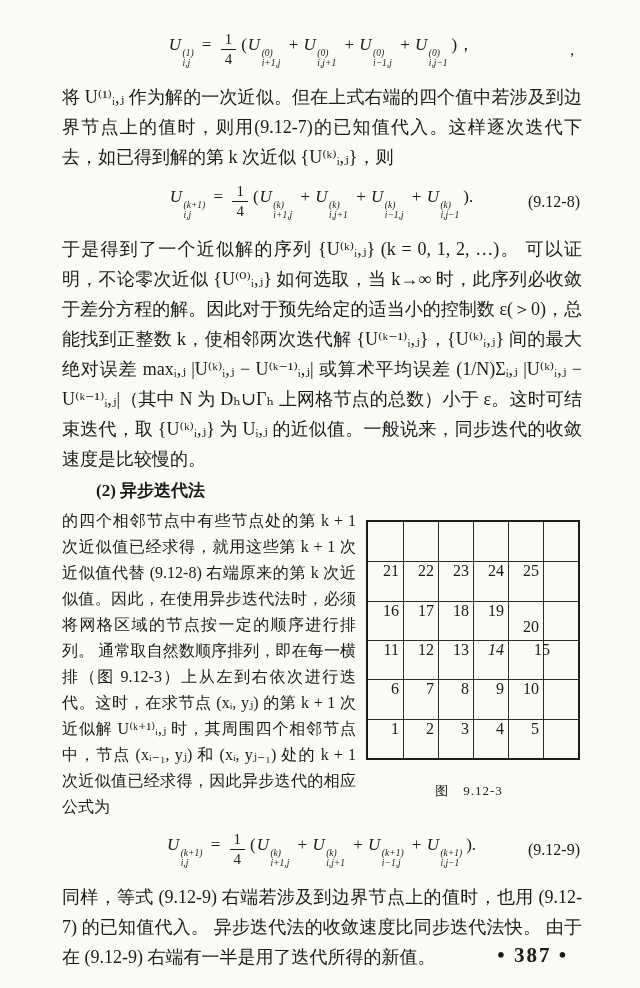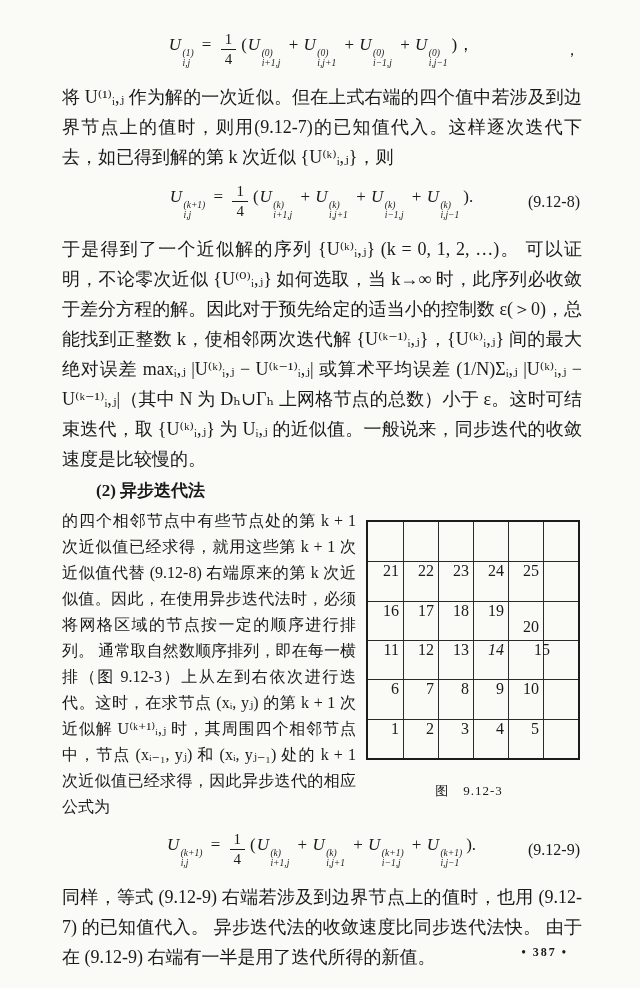--- a/index.html
+++ b/index.html
@@ -45,22 +45,22 @@
     border:2px solid #1c1c1c;background:transparent;
   }
   .gv{position:absolute;top:0;bottom:0;width:1px;background:#2a2a2a;}
   .gh{position:absolute;left:0;right:0;height:1px;background:#2a2a2a;}
   .gnum{
     position:absolute;transform:translate(-100%,2px);
     padding-right:4px;font-size:16px;line-height:1;color:#1a1a1a;
   }
   .figcaption{text-align:center;font-size:13px;margin-top:22px;letter-spacing:1px;}
   .pagenum{
-    position:absolute;right:72px;bottom:28px;
-    font-weight:bold;font-size:12px;letter-spacing:2px;
+    position:absolute;right:72px;bottom:20px;
+    font-weight:bold;font-size:21px;letter-spacing:2px;
   }
 </style>
 </head>
 <body>
 
 <div class="page">
 
   <div class="eqrow">
     <span><span class="mvar">U</span><span class="ss">
           <span>(1)</span>

